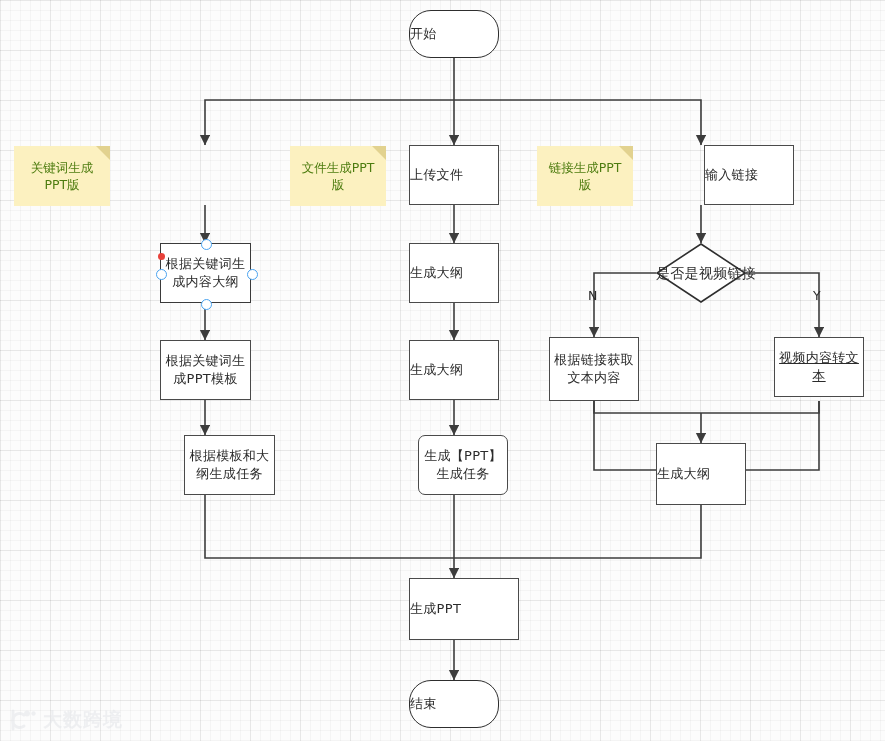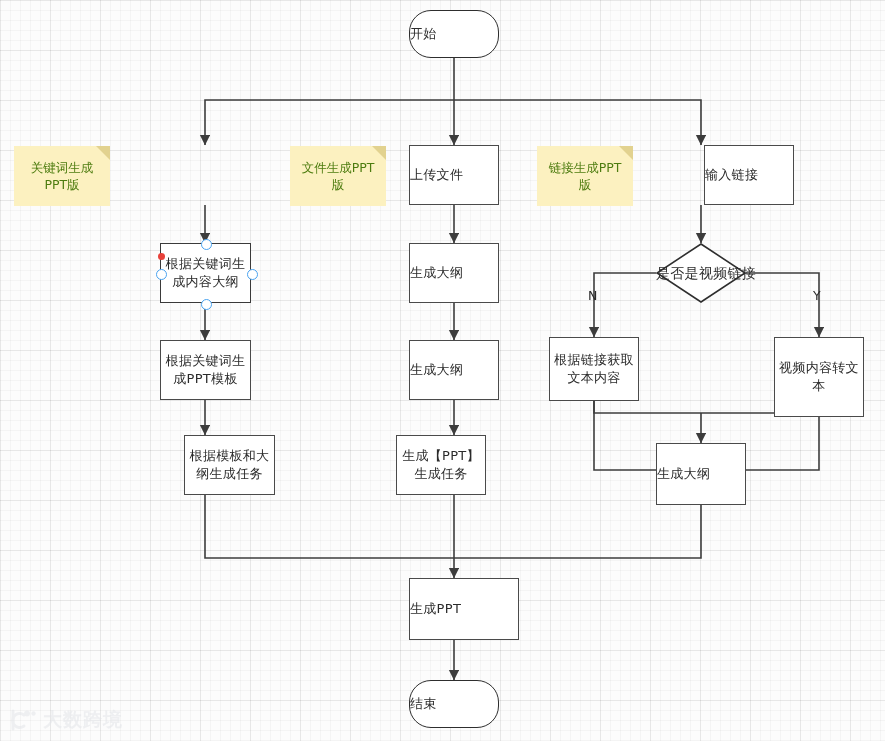--- a/index.html
+++ b/index.html
@@ -201,40 +201,40 @@
   </div>
 
   <div class="node proc" style="left:409px; top:243px; width:90px; height:60px;">
     <span>生成大纲</span>
   </div>
 
   <div class="node proc" style="left:409px; top:340px; width:90px; height:60px;">
     <span>生成大纲</span>
   </div>
 
-  <div class="node proc" style="left:396px; top:435px; width:90px; height:60px;">
+  <div class="node proc" style="left:418px; top:435px; width:90px; height:60px;border-radius:7px;">
     <span>生成【PPT】生成任务</span>
   </div>
 
   <div class="node proc" style="left:656px; top:145px; width:90px; height:60px;margin-left:48px;">
     <span>输入链接</span>
   </div>
 
   <div class="node decision" style="left:656px; top:243px; width:90px; height:60px;">
     <svg class="dia" viewBox="0 0 90 60" xmlns="http://www.w3.org/2000/svg">
       <polygon points="45,1 89,30 45,59 1,30" fill="#ffffff" stroke="#2e2e2e" stroke-width="1.6"></polygon>
     </svg>
     <span class="dlabel">是否是视频链接</span>
   </div>
 
   <div class="node proc" style="left:549px; top:337px; width:90px; height:64px;">
     <span>根据链接获取文本内容</span>
   </div>
 
-  <div class="node proc" style="left:774px; top:337px; width:90px; height:80px;">
+  <div class="node proc" style="left:774px; top:337px; width:90px; height:60px;text-decoration:underline;">
     <span>视频内容转文本</span>
   </div>
 
   <div class="node proc" style="left:656px; top:443px; width:90px; height:62px;">
     <span>生成大纲</span>
   </div>
 
   <div class="node proc" style="left:409px; top:578px; width:110px; height:62px;">
     <span>生成PPT</span>
   </div>

